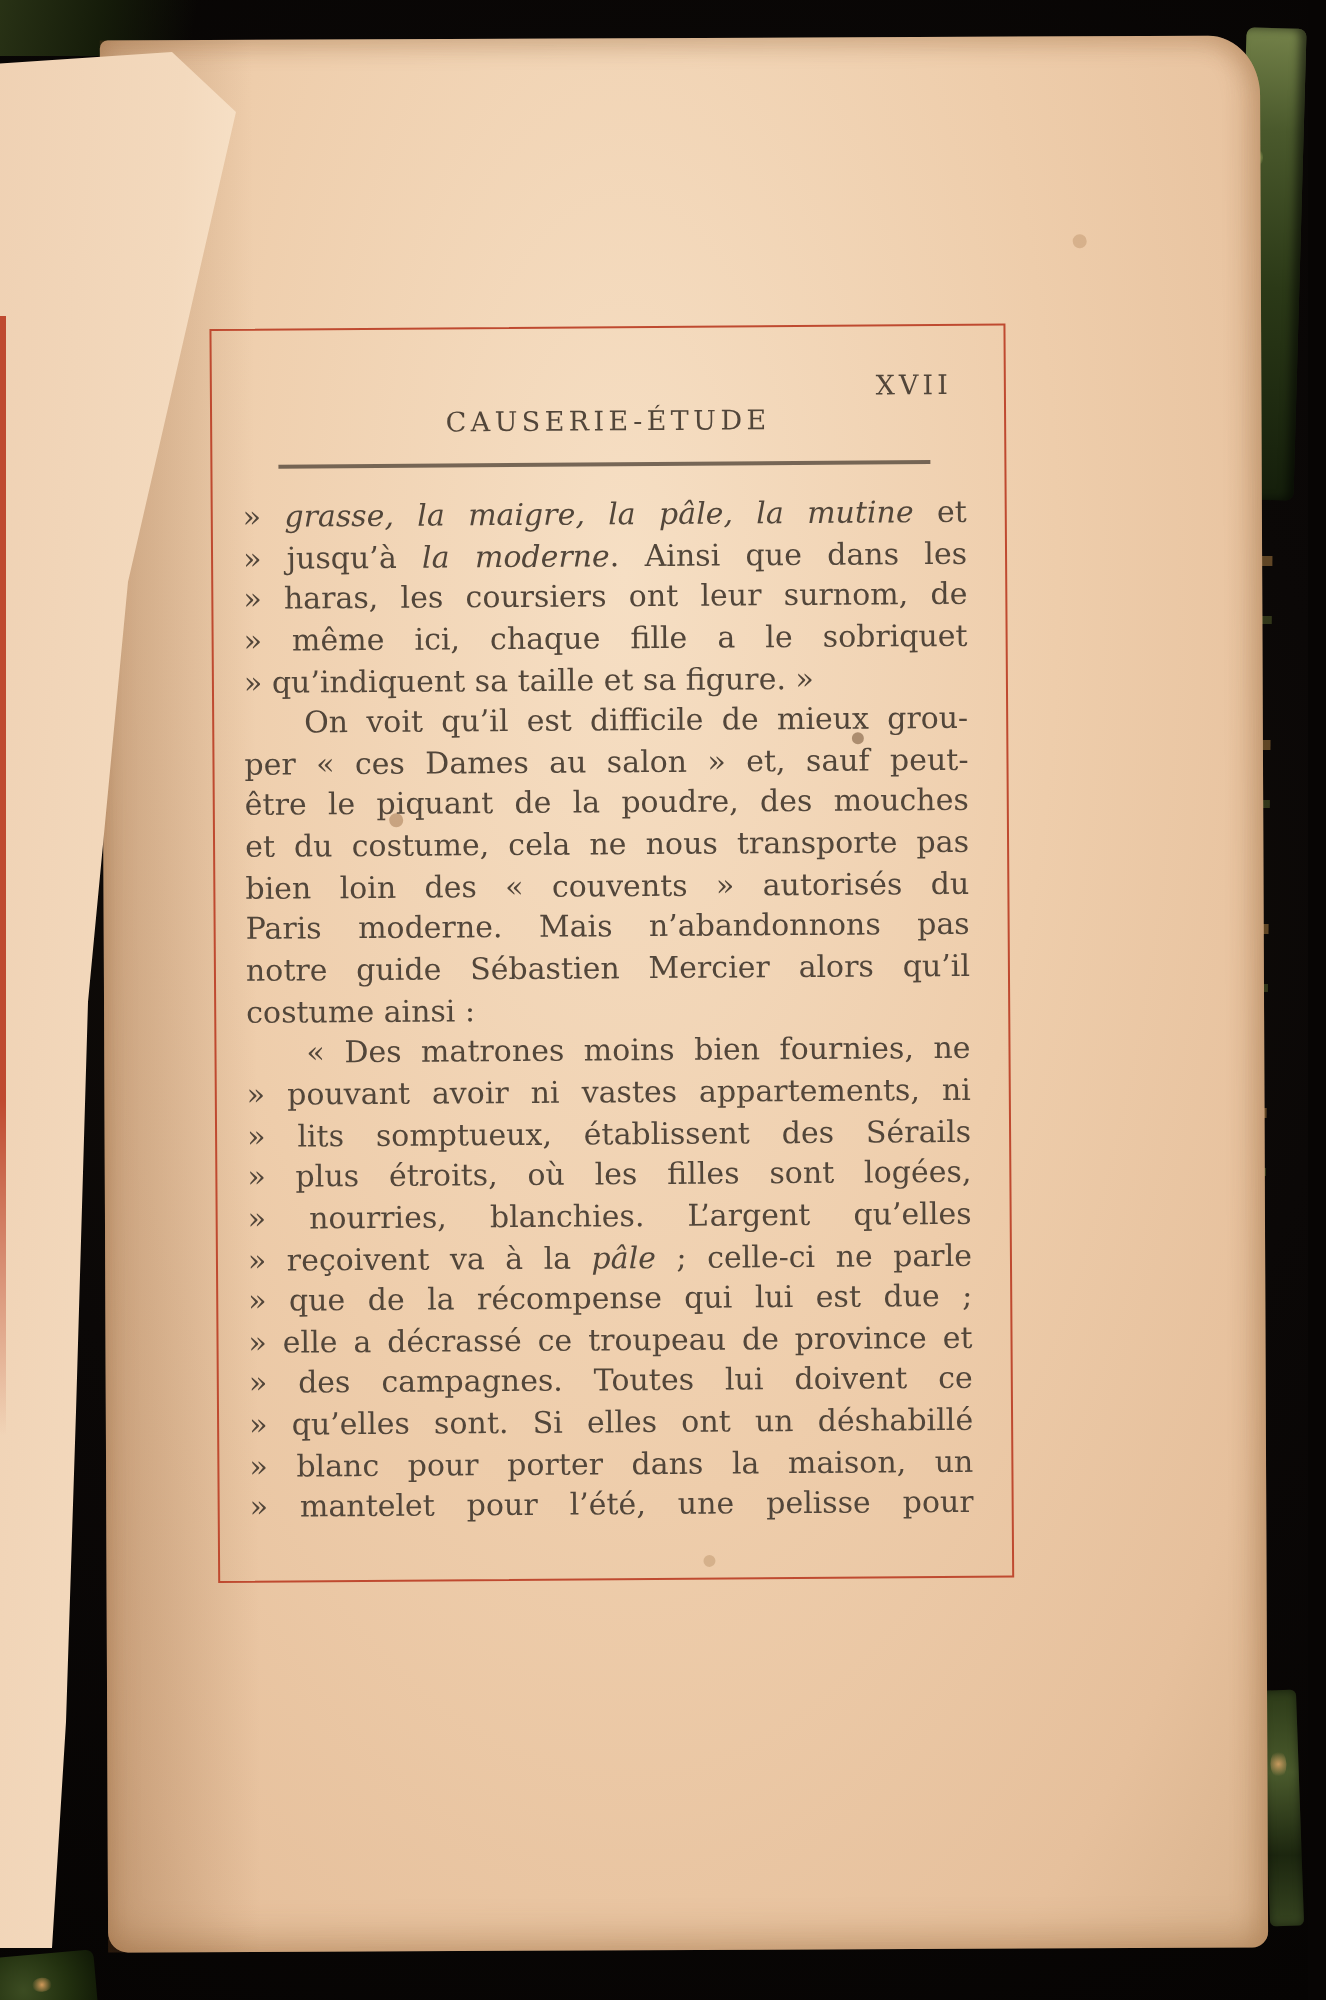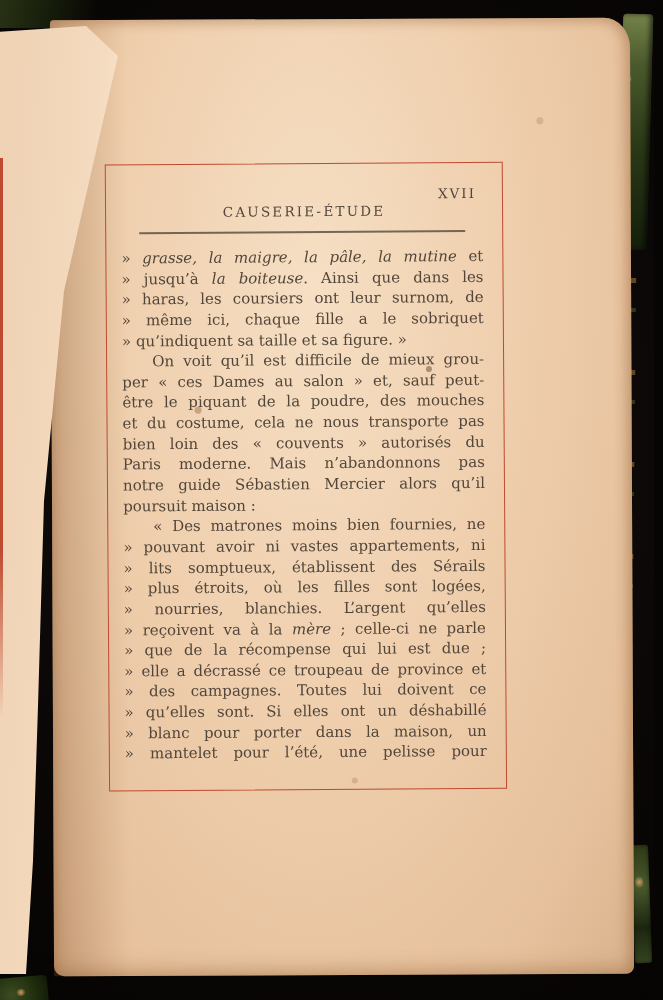--- a/index.html
+++ b/index.html
@@ -82,38 +82,38 @@
   <div class="main-page">
     <div class="gutter-shade"></div>
     <div class="page-specks"></div>
 
     <div class="frame">
       <span class="hdr-title">CAUSERIE-ÉTUDE</span>
       <span class="hdr-num">XVII</span>
       <div class="hdr-rule"></div>
       <div class="body-block">
           <div class="line j"><span>» </span><span class="it">grasse, la maigre, la pâle, la mutine</span><span> et</span></div>
-          <div class="line j"><span>» jusqu’à </span><span class="it">la boiteuse</span><span>. Ainsi que dans les</span></div>
+          <div class="line j"><span>» jusqu’à </span><span class="it">la moderne</span><span>. Ainsi que dans les</span></div>
           <div class="line j"><span>» haras, les coursiers ont leur surnom, de</span></div>
           <div class="line j"><span>» même ici, chaque fille a le sobriquet</span></div>
           <div class="line"><span>» qu’indiquent sa taille et sa figure. »</span></div>
           <div class="line j ind"><span>On voit qu’il est difficile de mieux grou-</span></div>
           <div class="line j"><span>per « ces Dames au salon » et, sauf peut-</span></div>
           <div class="line j"><span>être le piquant de la poudre, des mouches</span></div>
           <div class="line j"><span>et du costume, cela ne nous transporte pas</span></div>
           <div class="line j"><span>bien loin des « couvents » autorisés du</span></div>
           <div class="line j"><span>Paris moderne. Mais n’abandonnons pas</span></div>
           <div class="line j"><span>notre guide Sébastien Mercier alors qu’il</span></div>
-          <div class="line"><span>poursuit maison :</span></div>
+          <div class="line"><span>costume ainsi :</span></div>
           <div class="line j ind"><span>« Des matrones moins bien fournies, ne</span></div>
           <div class="line j"><span>» pouvant avoir ni vastes appartements, ni</span></div>
           <div class="line j"><span>» lits somptueux, établissent des Sérails</span></div>
           <div class="line j"><span>» plus étroits, où les filles sont logées,</span></div>
           <div class="line j"><span>» nourries, blanchies. L’argent qu’elles</span></div>
-          <div class="line j"><span>» reçoivent va à la </span><span class="it">mère</span><span> ; celle-ci ne parle</span></div>
+          <div class="line j"><span>» reçoivent va à la </span><span class="it">pâle</span><span> ; celle-ci ne parle</span></div>
           <div class="line j"><span>» que de la récompense qui lui est due ;</span></div>
           <div class="line j"><span>» elle a décrassé ce troupeau de province et</span></div>
           <div class="line j"><span>» des campagnes. Toutes lui doivent ce</span></div>
           <div class="line j"><span>» qu’elles sont. Si elles ont un déshabillé</span></div>
           <div class="line j"><span>» blanc pour porter dans la maison, un</span></div>
           <div class="line j"><span>» mantelet pour l’été, une pelisse pour</span></div>
         </div>
     </div>
   </div>
 

